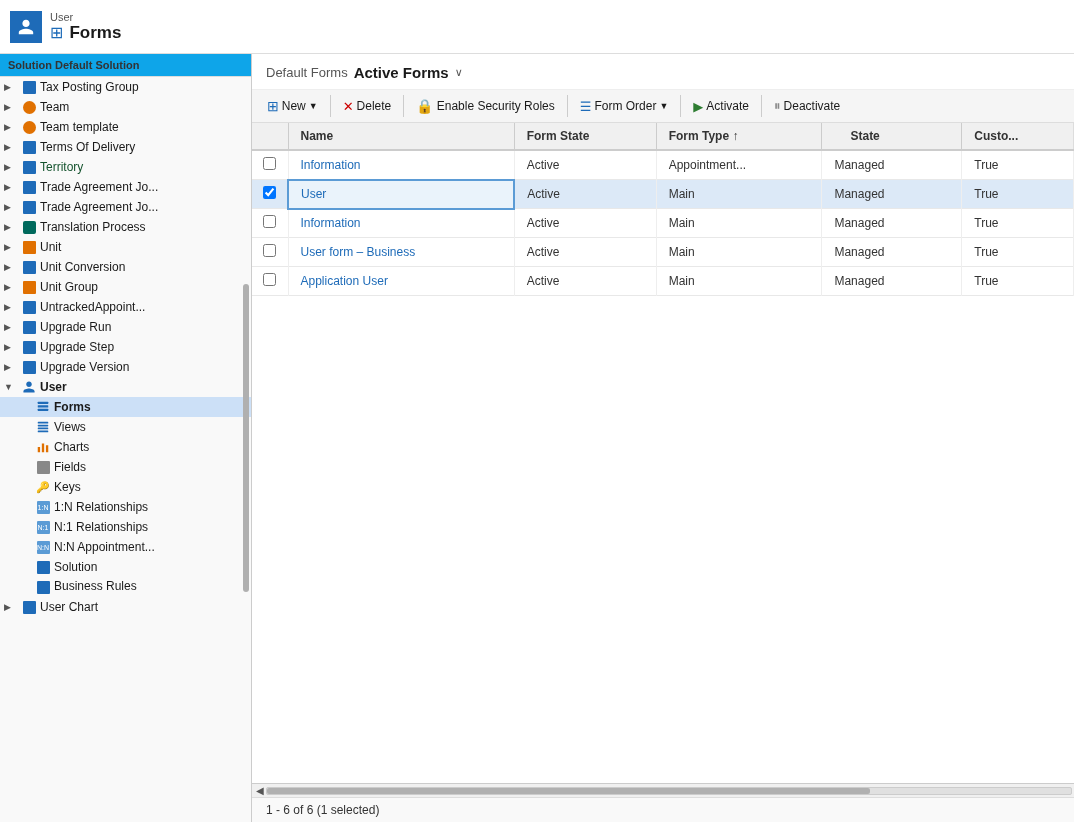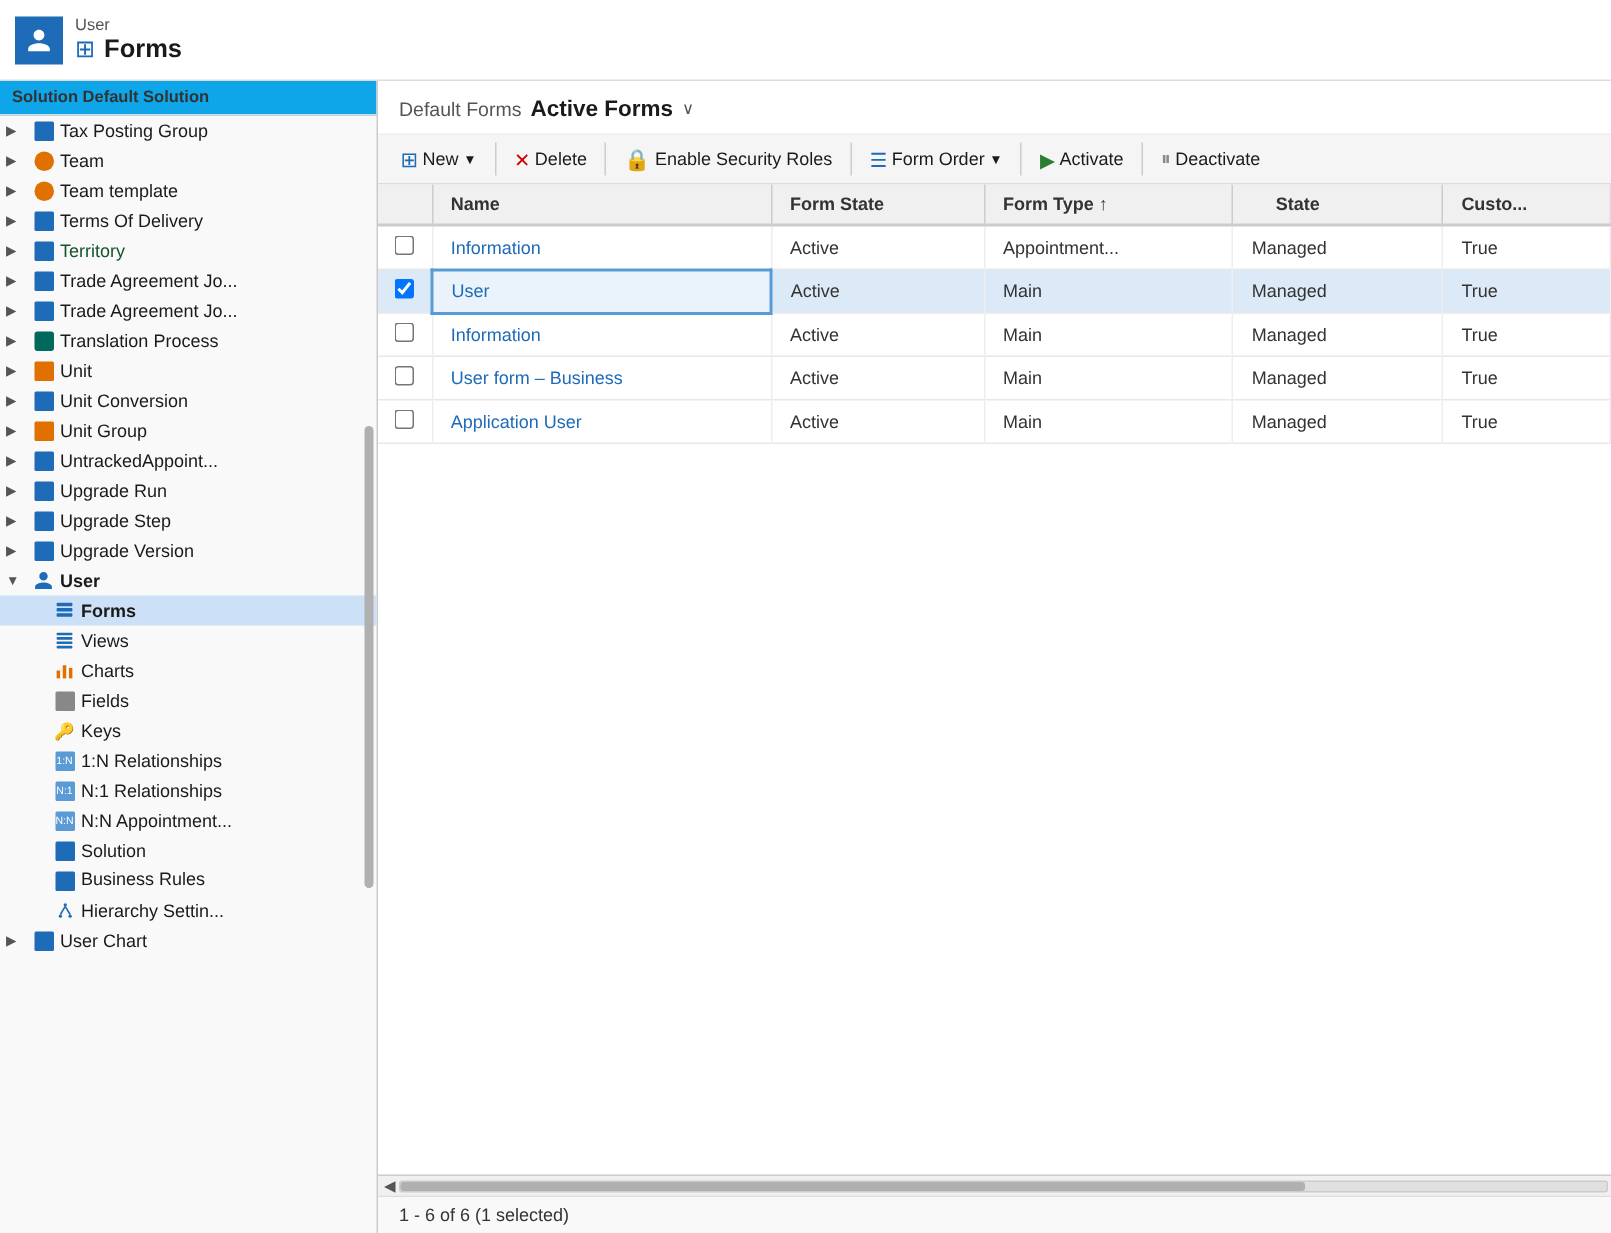--- a/index.html
+++ b/index.html
@@ -228,33 +228,20 @@
         </span>
       <span style="font-size:12px;color:#1a1a1a;">Solution</span>
     </div>
     <div style="display:flex;align-items:flex-start;padding:2px 4px 2px 18px;cursor:pointer;">
       <span style="width:14px;font-size:9px;color:#555;"></span>
       <span style="width:16px;height:16px;margin:0 3px;display:flex;align-items:center;justify-content:center;">
           <span style="display:inline-block;width:13px;height:13px;background:#1e6bb8;border-radius:1px;"></span>
         </span>
       <span style="font-size:12px;color:#1a1a1a;">Business Rules</span>
     </div>
-    <div style="display:flex;align-items:center;padding:2px 4px 2px 18px;cursor:pointer;">
-      <span style="width:14px;font-size:9px;color:#555;"></span>
-      <span style="width:16px;height:16px;margin:0 3px;display:flex;align-items:center;justify-content:center;">
-        <svg width="13" height="13" viewBox="0 0 24 24" fill="#1e6bb8">
-            <circle cx="12" cy="4" r="2"></circle>
-            <circle cx="6" cy="18" r="2"></circle>
-            <circle cx="18" cy="18" r="2"></circle>
-            <line x1="12" y1="6" x2="6" y2="16" stroke="#1e6bb8" stroke-width="2"></line>
-            <line x1="12" y1="6" x2="18" y2="16" stroke="#1e6bb8" stroke-width="2"></line>
-          </svg>
-      </span>
-      <span style="font-size:12px;color:#1a1a1a;">Hierarchy Settin...</span>
-    </div>
 
     <div style="display:flex;align-items:center;padding:2px 4px 2px 4px;cursor:pointer;">
       <span style="width:14px;font-size:9px;color:#555;">▶</span>
       <span style="width:16px;height:16px;margin:0 3px;display:flex;align-items:center;justify-content:center;">
           <span style="display:inline-block;width:13px;height:13px;background:#1e6bb8;border-radius:1px;"></span>
         </span>
       <span style="font-size:12px;color:#1a1a1a;">User Chart</span>
     </div>
 
     <div style="position:absolute;right:2px;top:30%;width:6px;height:40%;background:#b0b0b0;border-radius:3px;"></div>

